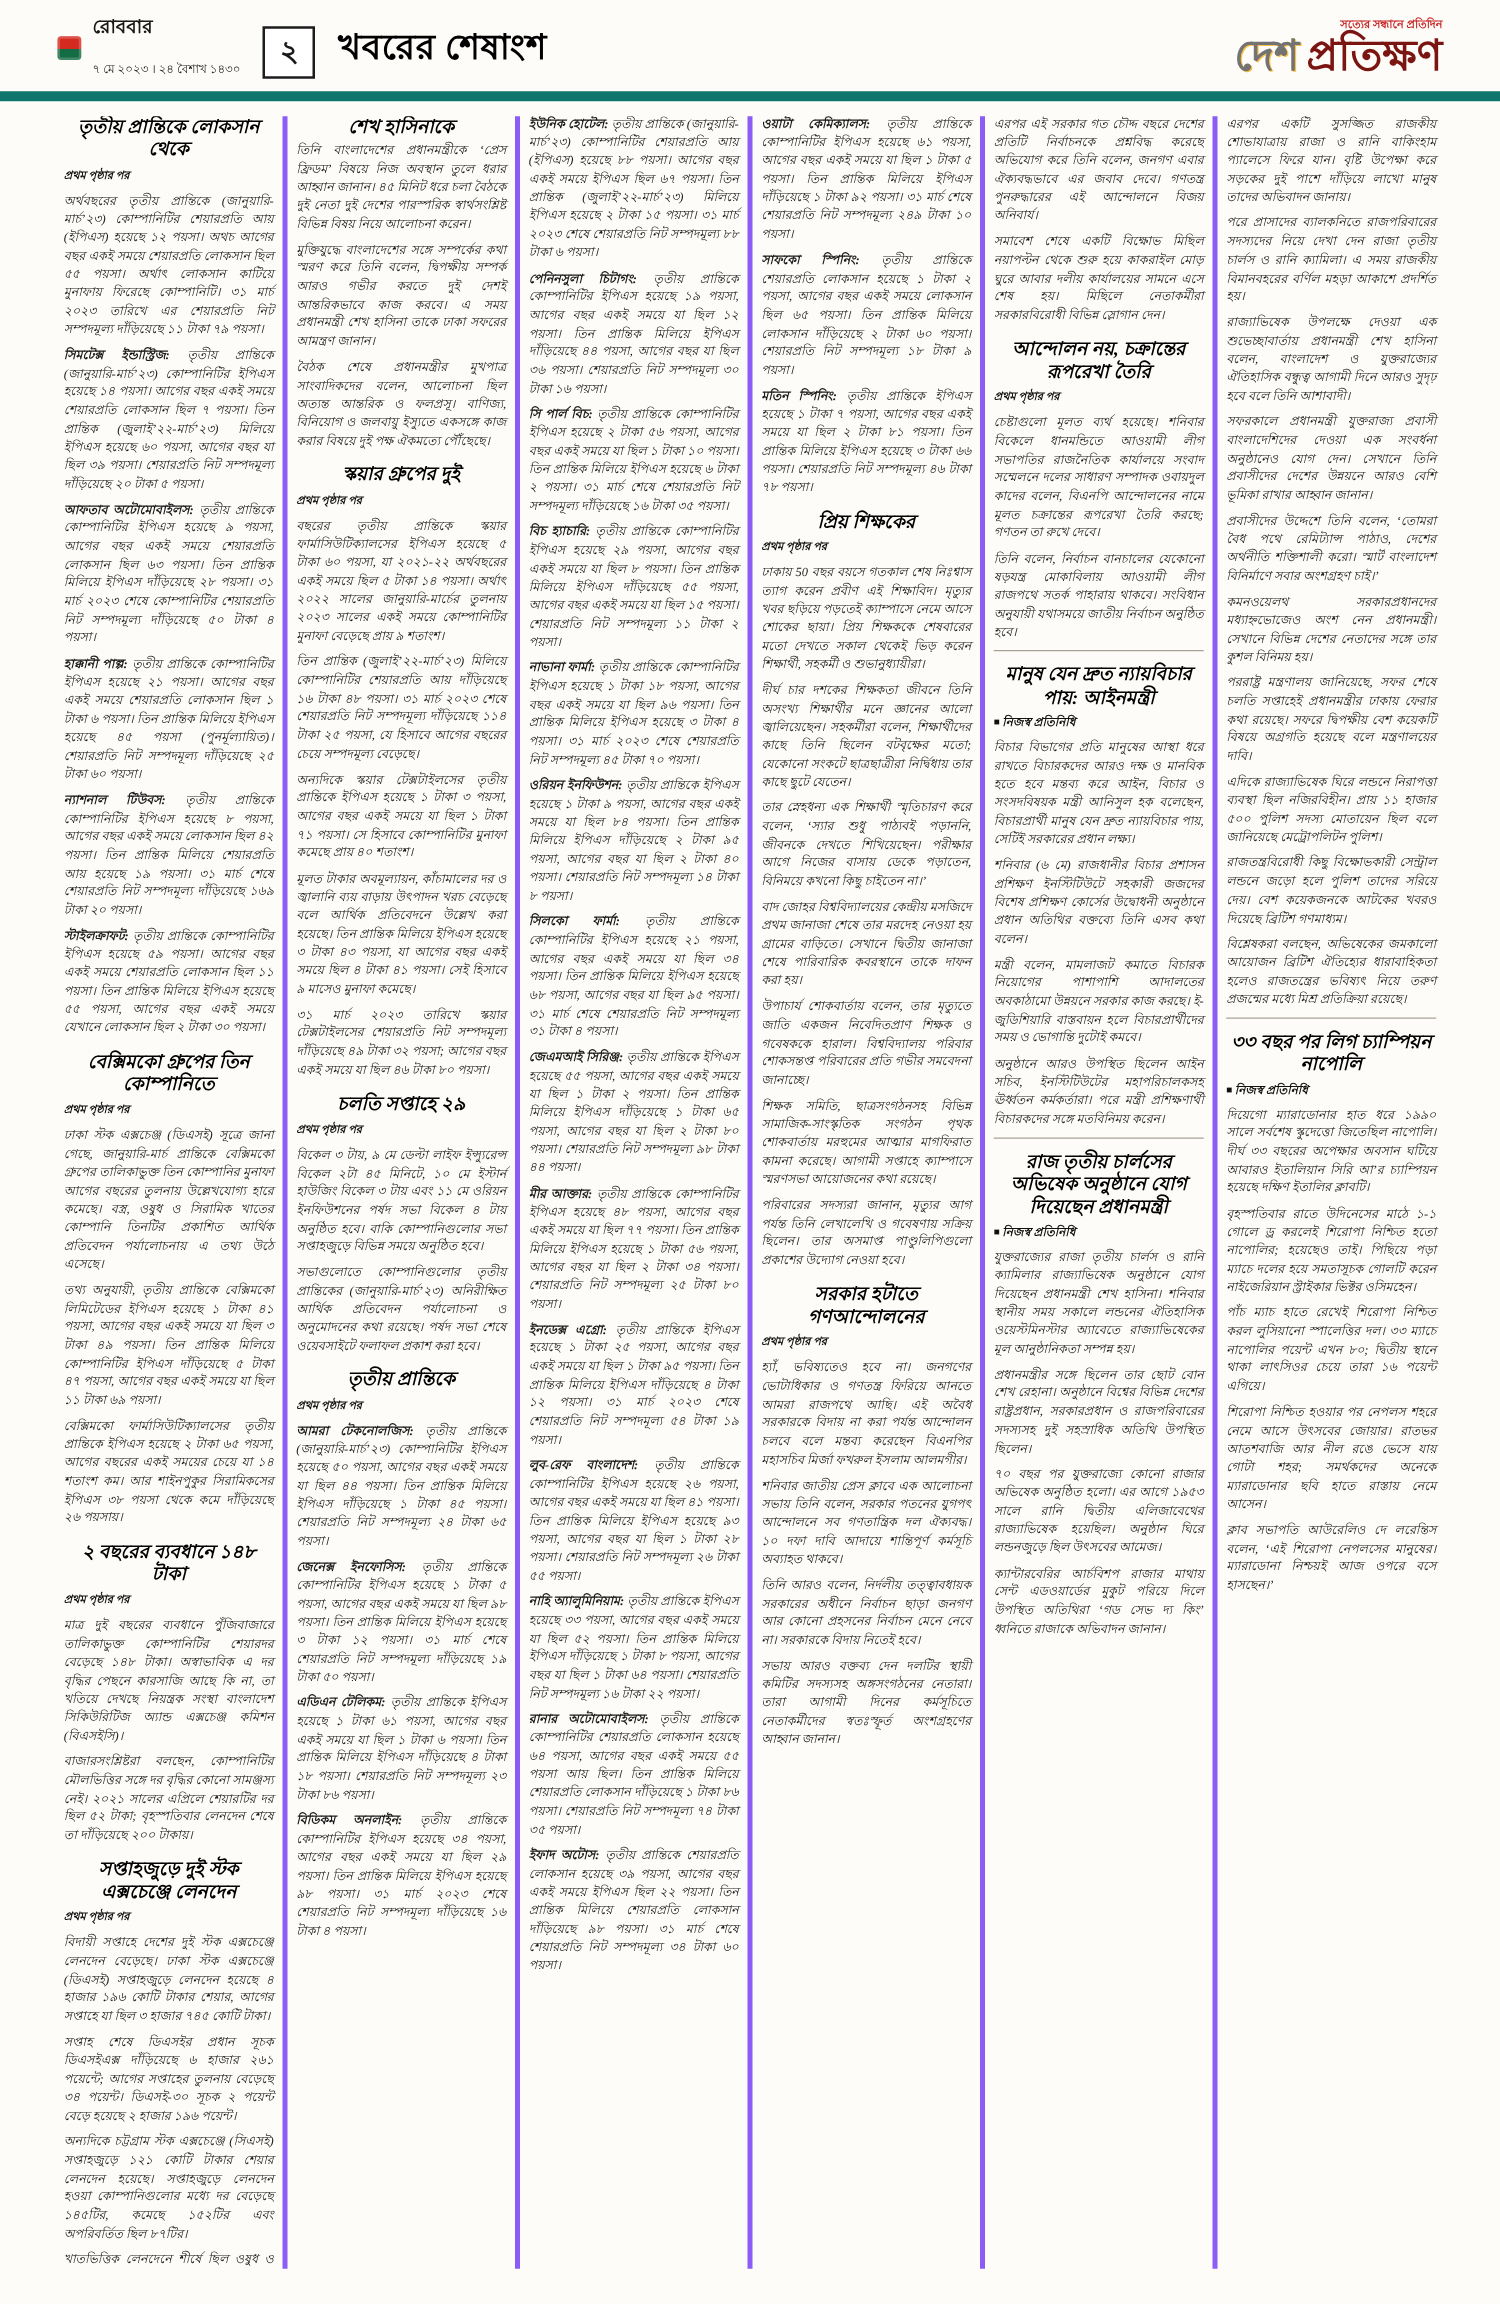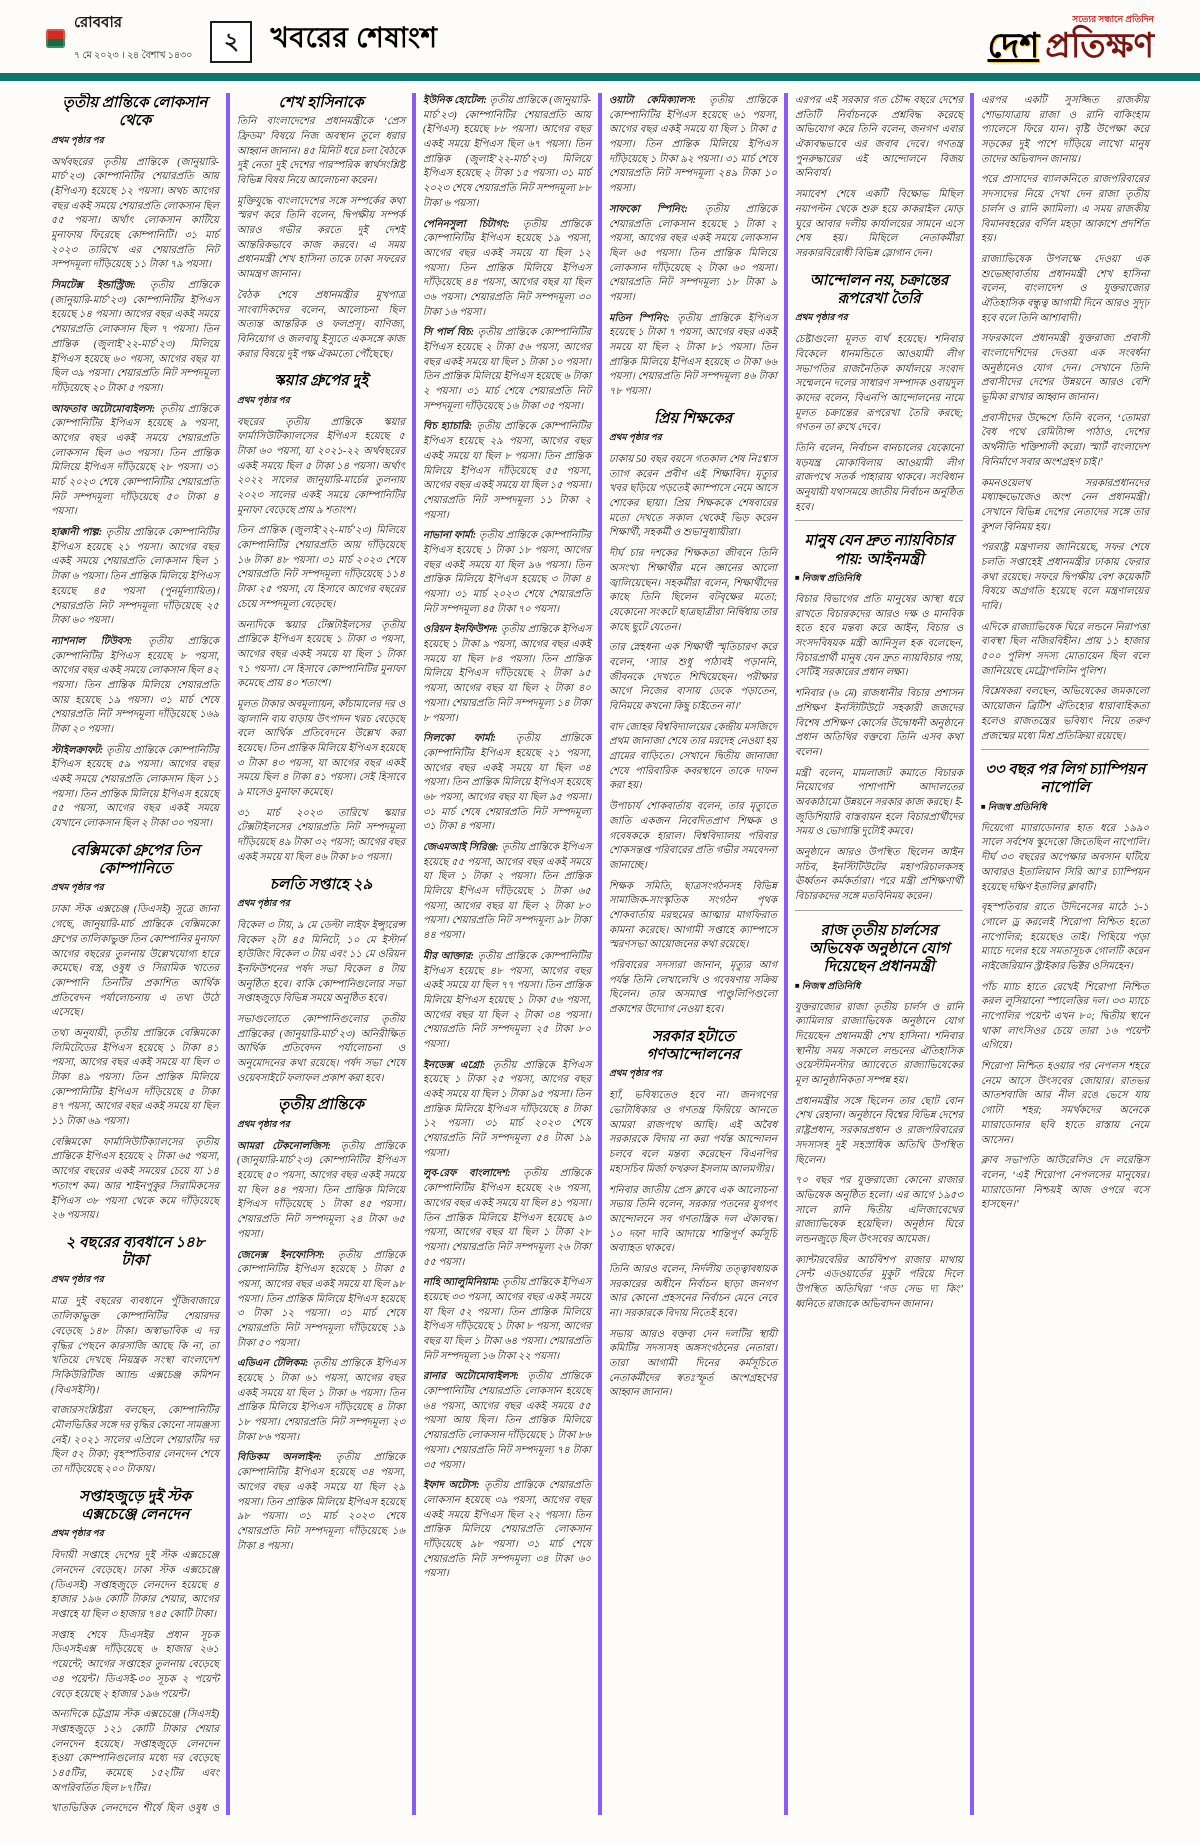--- a/index.html
+++ b/index.html
@@ -12,21 +12,21 @@
   .cal-icon{width:19px;height:19px;border-radius:3px;margin-right:9px;
             background:linear-gradient(180deg,#d42a20 55%,#146c44 55%);box-shadow:inset 0 0 0 2px #fff3;}
   .day{font-size:15px;font-weight:700;line-height:1.1;}
   .date{font-size:9.5px;color:#222;margin-top:18px;white-space:nowrap;}
   .pagenum{width:38px;height:38px;border:2px solid #1c1c1c;display:flex;align-items:center;
            justify-content:center;font-size:23px;font-weight:700;background:#fff;}
   .section-title{font-size:28px;font-weight:700;letter-spacing:.5px;color:#000;}
   .masthead{margin-left:auto;text-align:right;}
   .tagline{font-size:9px;color:#c62828;font-weight:700;margin-bottom:2px;}
   .mh-title{font-size:34px;font-weight:800;line-height:1;white-space:nowrap;}
-  .m1{color:#000000;text-shadow:1px 1px 0 #f8c14a;text-decoration:underline;}
+  .m1{color:#737373;text-shadow:1px 1px 0 #f8c14a;}
   .m2{color:#7a1511;margin-left:6px;}
   
   .columns{flex:1;display:flex;padding:12px 44px 28px;overflow:hidden;font-style:italic;}
   .col{flex:1 1 0;min-width:0;overflow:hidden;padding:0 7px;}
   .col + .col{border-left:4px solid #8b5cf6;}
   .para{font-size:10px;line-height:1.47;margin:0 0 6px;text-align:justify;color:#1a1a1a;}
   .para b{font-weight:700;}
   .headline{font-size:15px;line-height:1.22;font-weight:700;text-align:center;margin:10px 2px 3px;color:#000;}
   .col > .headline:first-child{margin-top:0;}
   .subhead{font-size:9px;font-weight:700;text-align:left;margin:0 0 7px;color:#101010;}
@@ -166,20 +166,21 @@
       </div>
       <div class="col">
         <p class="para">এরপর একটি সুসজ্জিত রাজকীয় শোভাযাত্রায় রাজা ও রানি বাকিংহাম প্যালেসে ফিরে যান। বৃষ্টি উপেক্ষা করে সড়কের দুই পাশে দাঁড়িয়ে লাখো মানুষ তাদের অভিবাদন জানায়।</p>
         <p class="para">পরে প্রাসাদের ব্যালকনিতে রাজপরিবারের সদস্যদের নিয়ে দেখা দেন রাজা তৃতীয় চার্লস ও রানি ক্যামিলা। এ সময় রাজকীয় বিমানবহরের বর্ণিল মহড়া আকাশে প্রদর্শিত হয়।</p>
         <p class="para">রাজ্যাভিষেক উপলক্ষে দেওয়া এক শুভেচ্ছাবার্তায় প্রধানমন্ত্রী শেখ হাসিনা বলেন, বাংলাদেশ ও যুক্তরাজ্যের ঐতিহাসিক বন্ধুত্ব আগামী দিনে আরও সুদৃঢ় হবে বলে তিনি আশাবাদী।</p>
         <p class="para">সফরকালে প্রধানমন্ত্রী যুক্তরাজ্য প্রবাসী বাংলাদেশিদের দেওয়া এক সংবর্ধনা অনুষ্ঠানেও যোগ দেন। সেখানে তিনি প্রবাসীদের দেশের উন্নয়নে আরও বেশি ভূমিকা রাখার আহ্বান জানান।</p>
         <p class="para">প্রবাসীদের উদ্দেশে তিনি বলেন, ‘তোমরা বৈধ পথে রেমিট্যান্স পাঠাও, দেশের অর্থনীতি শক্তিশালী করো। স্মার্ট বাংলাদেশ বিনির্মাণে সবার অংশগ্রহণ চাই।’</p>
         <p class="para">কমনওয়েলথ সরকারপ্রধানদের মধ্যাহ্নভোজেও অংশ নেন প্রধানমন্ত্রী। সেখানে বিভিন্ন দেশের নেতাদের সঙ্গে তার কুশল বিনিময় হয়।</p>
         <p class="para">পররাষ্ট্র মন্ত্রণালয় জানিয়েছে, সফর শেষে চলতি সপ্তাহেই প্রধানমন্ত্রীর ঢাকায় ফেরার কথা রয়েছে। সফরে দ্বিপক্ষীয় বেশ কয়েকটি বিষয়ে অগ্রগতি হয়েছে বলে মন্ত্রণালয়ের দাবি।</p>
         <p class="para">এদিকে রাজ্যাভিষেক ঘিরে লন্ডনে নিরাপত্তা ব্যবস্থা ছিল নজিরবিহীন। প্রায় ১১ হাজার ৫০০ পুলিশ সদস্য মোতায়েন ছিল বলে জানিয়েছে মেট্রোপলিটন পুলিশ।</p>
+        <p class="para">রাজতন্ত্রবিরোধী কিছু বিক্ষোভকারী সেন্ট্রাল লন্ডনে জড়ো হলে পুলিশ তাদের সরিয়ে দেয়। বেশ কয়েকজনকে আটকের খবরও দিয়েছে ব্রিটিশ গণমাধ্যম।</p>
         <p class="para">বিশ্লেষকরা বলছেন, অভিষেকের জমকালো আয়োজন ব্রিটিশ ঐতিহ্যের ধারাবাহিকতা হলেও রাজতন্ত্রের ভবিষ্যৎ নিয়ে তরুণ প্রজন্মের মধ্যে মিশ্র প্রতিক্রিয়া রয়েছে।</p>
         <div class="rule"></div>
         <h2 class="headline">৩৩ বছর পর লিগ চ্যাম্পিয়ন নাপোলি</h2>
         <div class="byline">নিজস্ব প্রতিনিধি</div>
         <p class="para">দিয়েগো ম্যারাডোনার হাত ধরে ১৯৯০ সালে সর্বশেষ স্কুদেত্তো জিতেছিল নাপোলি। দীর্ঘ ৩৩ বছরের অপেক্ষার অবসান ঘটিয়ে আবারও ইতালিয়ান সিরি আ’র চ্যাম্পিয়ন হয়েছে দক্ষিণ ইতালির ক্লাবটি।</p>
         <p class="para">বৃহস্পতিবার রাতে উদিনেসের মাঠে ১-১ গোলে ড্র করলেই শিরোপা নিশ্চিত হতো নাপোলির; হয়েছেও তাই। পিছিয়ে পড়া ম্যাচে দলের হয়ে সমতাসূচক গোলটি করেন নাইজেরিয়ান স্ট্রাইকার ভিক্টর ওসিমহেন।</p>
         <p class="para">পাঁচ ম্যাচ হাতে রেখেই শিরোপা নিশ্চিত করল লুসিয়ানো স্পালেত্তির দল। ৩৩ ম্যাচে নাপোলির পয়েন্ট এখন ৮০; দ্বিতীয় স্থানে থাকা লাৎসিওর চেয়ে তারা ১৬ পয়েন্ট এগিয়ে।</p>
         <p class="para">শিরোপা নিশ্চিত হওয়ার পর নেপলস শহরে নেমে আসে উৎসবের জোয়ার। রাতভর আতশবাজি আর নীল রঙে ভেসে যায় গোটা শহর; সমর্থকদের অনেকে ম্যারাডোনার ছবি হাতে রাস্তায় নেমে আসেন।</p>
         <p class="para">ক্লাব সভাপতি আউরেলিও দে লরেন্তিস বলেন, ‘এই শিরোপা নেপলসের মানুষের। ম্যারাডোনা নিশ্চয়ই আজ ওপরে বসে হাসছেন।’</p>
       </div>

